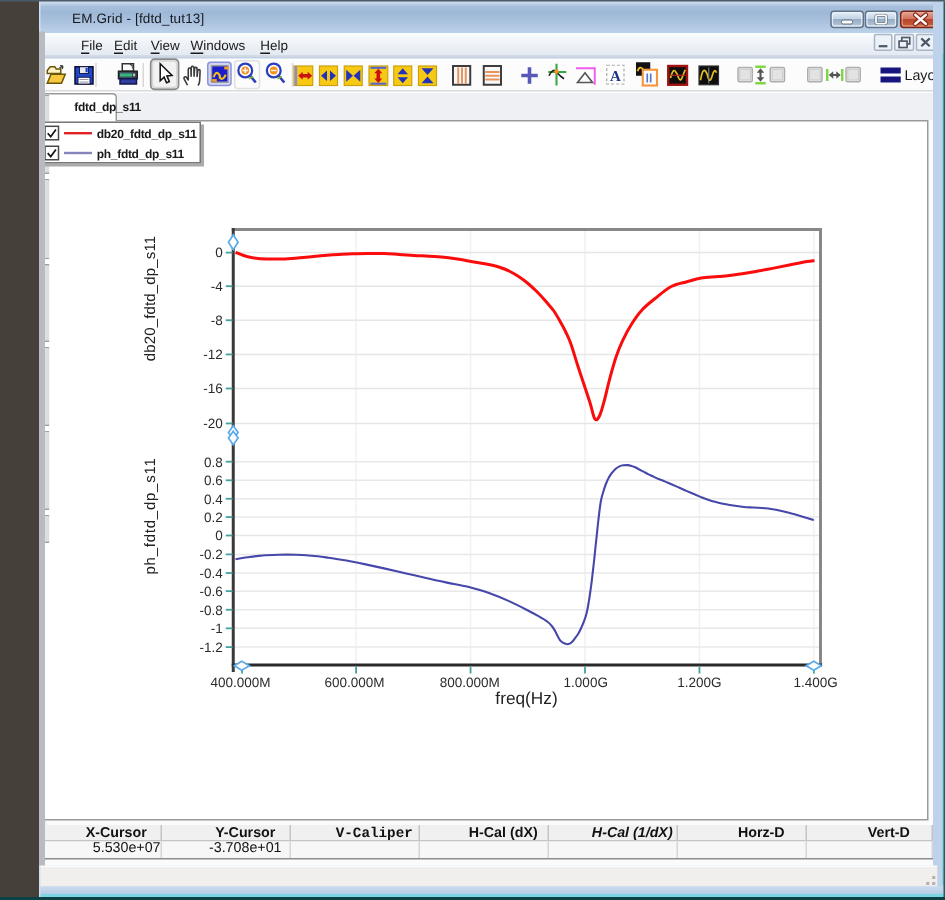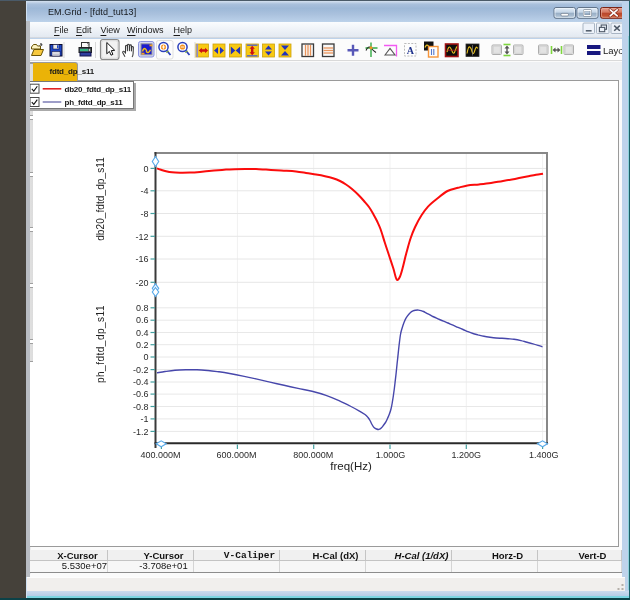--- a/index.html
+++ b/index.html
@@ -33,21 +33,21 @@
 
 #toolbar { left:5px; top:38.5px; width:617.5px; height:22px; background:#fcfcfc; border-bottom:1px solid #d9d9d9; }
 
 
 #sidebar { left:5px; top:61.5px; width:17.5px; height:512px; background:#ededee; }
 .vtab { position:absolute; left:5.5px; width:16px; background:linear-gradient(90deg,#fbfbfb,#dcdcdc);
   border:1px solid #9f9f9f; border-radius:3px 0 0 3px; border-right:none; }
 
 
 #tabbar { left:22.5px; top:61.5px; width:600px; height:18px; background:#eef0f3; }
-#activetab { left:22.5px; top:62px; width:55px; height:18.5px; background:#eab308;
+#activetab { left:22.5px; top:62px; width:55px; height:18.5px; background:#ffffff;
   border:1px solid #9a9a9a; border-bottom:none; border-radius:3px 3px 0 0;
   font-size:8px; font-weight:bold; color:#1a1a1a; text-align:right; line-height:17px; letter-spacing:-0.2px; }
 #content { left:22.5px; top:79.5px; width:596px; height:467px; background:#ffffff; border:1px solid #9a9a9a; }
 
 
 #legend { left:26.8px; top:80.7px; width:107.7px; height:28.3px; background:#fff;
   border:1px solid #777; box-shadow:2px 2px 0 #aaa; }
 
 
 #ctable { left:22px; top:549.5px; width:600.5px; height:23.5px; border:1px solid #b0b0b0; border-bottom:2px solid #8d8d8d; background:#fafafa; }

